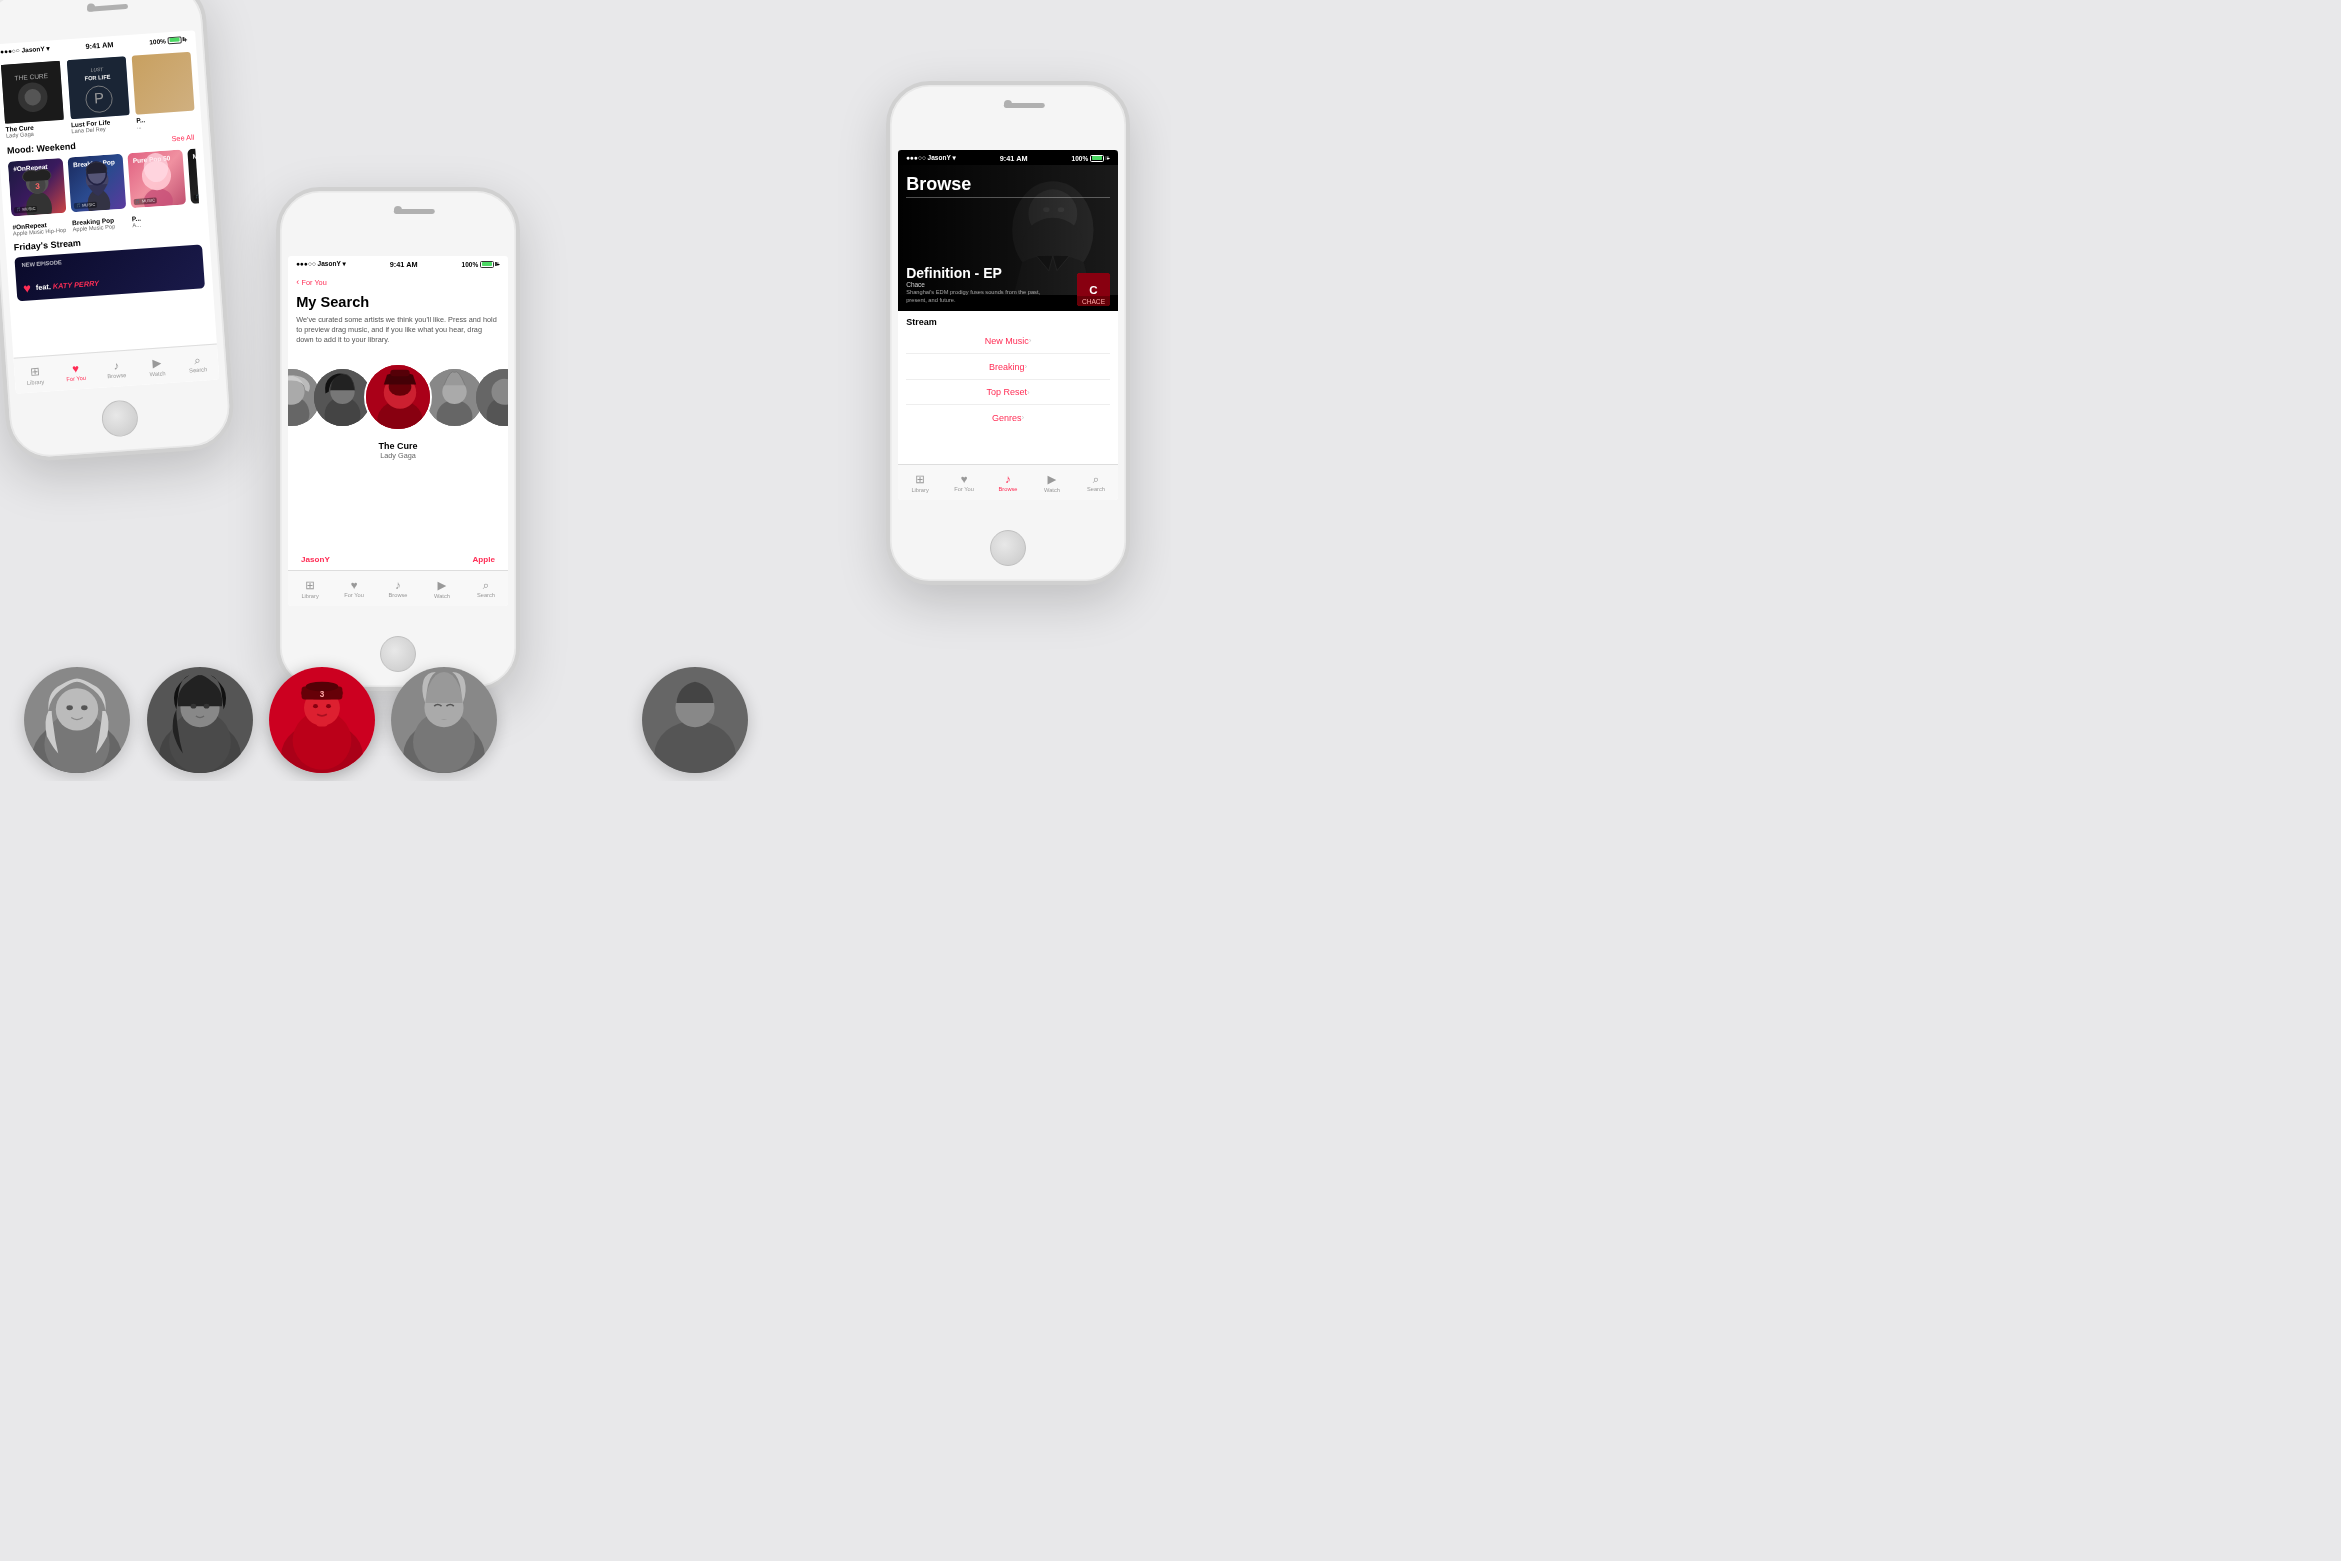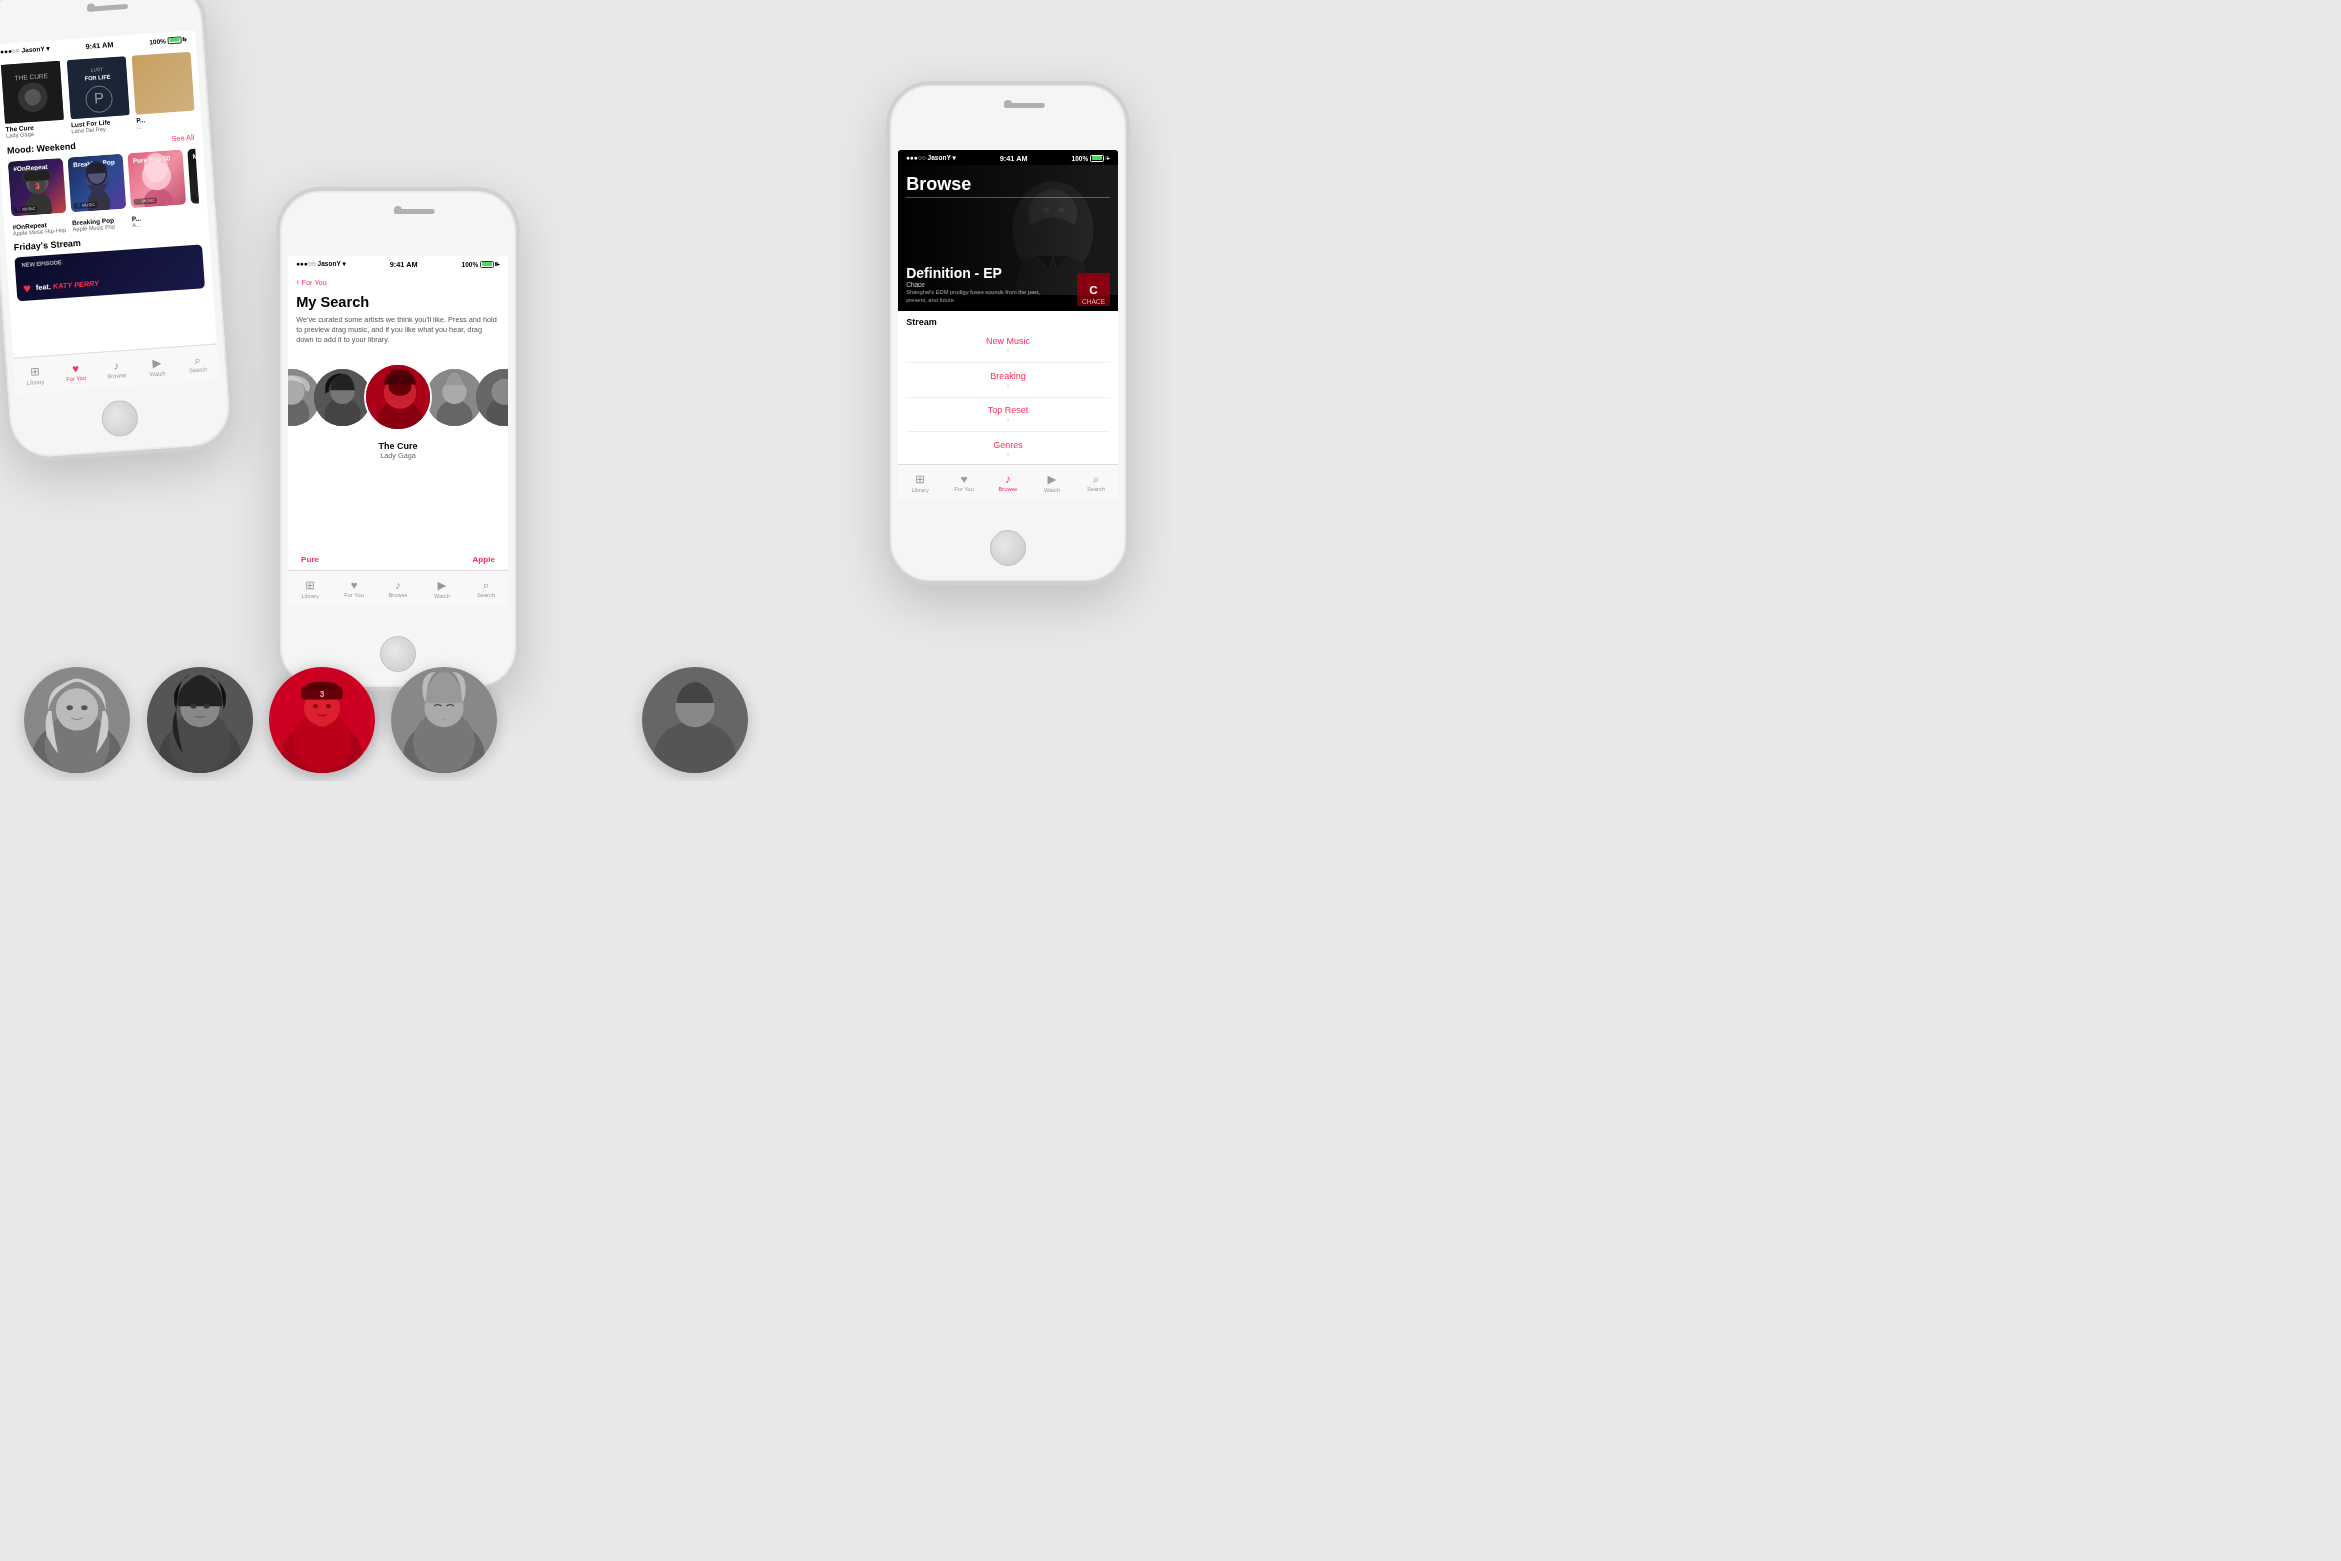--- a/index.html
+++ b/index.html
@@ -351,25 +351,24 @@
       padding: 6.5px 8.1px;
     }
     .p3-music-label {
       font-size: 9px;
       font-weight: 700;
       color: #000;
       margin-bottom: 1.6px;
     }
     .p3-menu-item {
       display: flex;
-      justify-content: flex-start;
+      justify-content: center;
       align-items: center;
       padding: 7.3px 0;
       border-bottom: 0.8px solid #eee;
-      flex-direction: column;
     }
     .p3-menu-item:last-child { border-bottom: none; }
     .p3-menu-item-label {
       font-size: 9px;
       color: #ff2d55;
       font-weight: 400;
     }
     .p3-chevron { font-size: 8.1px; color: #ccc; }
 
     
@@ -627,21 +626,21 @@
         </svg>
       </div>
     </div>
 
     <div class="p2-selected-artist" style="margin-top:9.8px;">
       <div class="p2-artist-name">The Cure</div>
       <div class="p2-artist-sub">Lady Gaga</div>
     </div>
 
     <div class="p2-actions">
-      <span class="p2-action-btn">Pure</span>
+      <span class="p2-action-btn">JasonY</span>
       <span class="p2-action-btn">Apple</span>
     </div>
 
     <div class="tab-bar">
       <div class="tab-item">
         <span class="tab-icon">⊞</span>
         <span class="tab-label">Library</span>
       </div>
       <div class="tab-item">
         <span class="tab-icon">♥</span>

